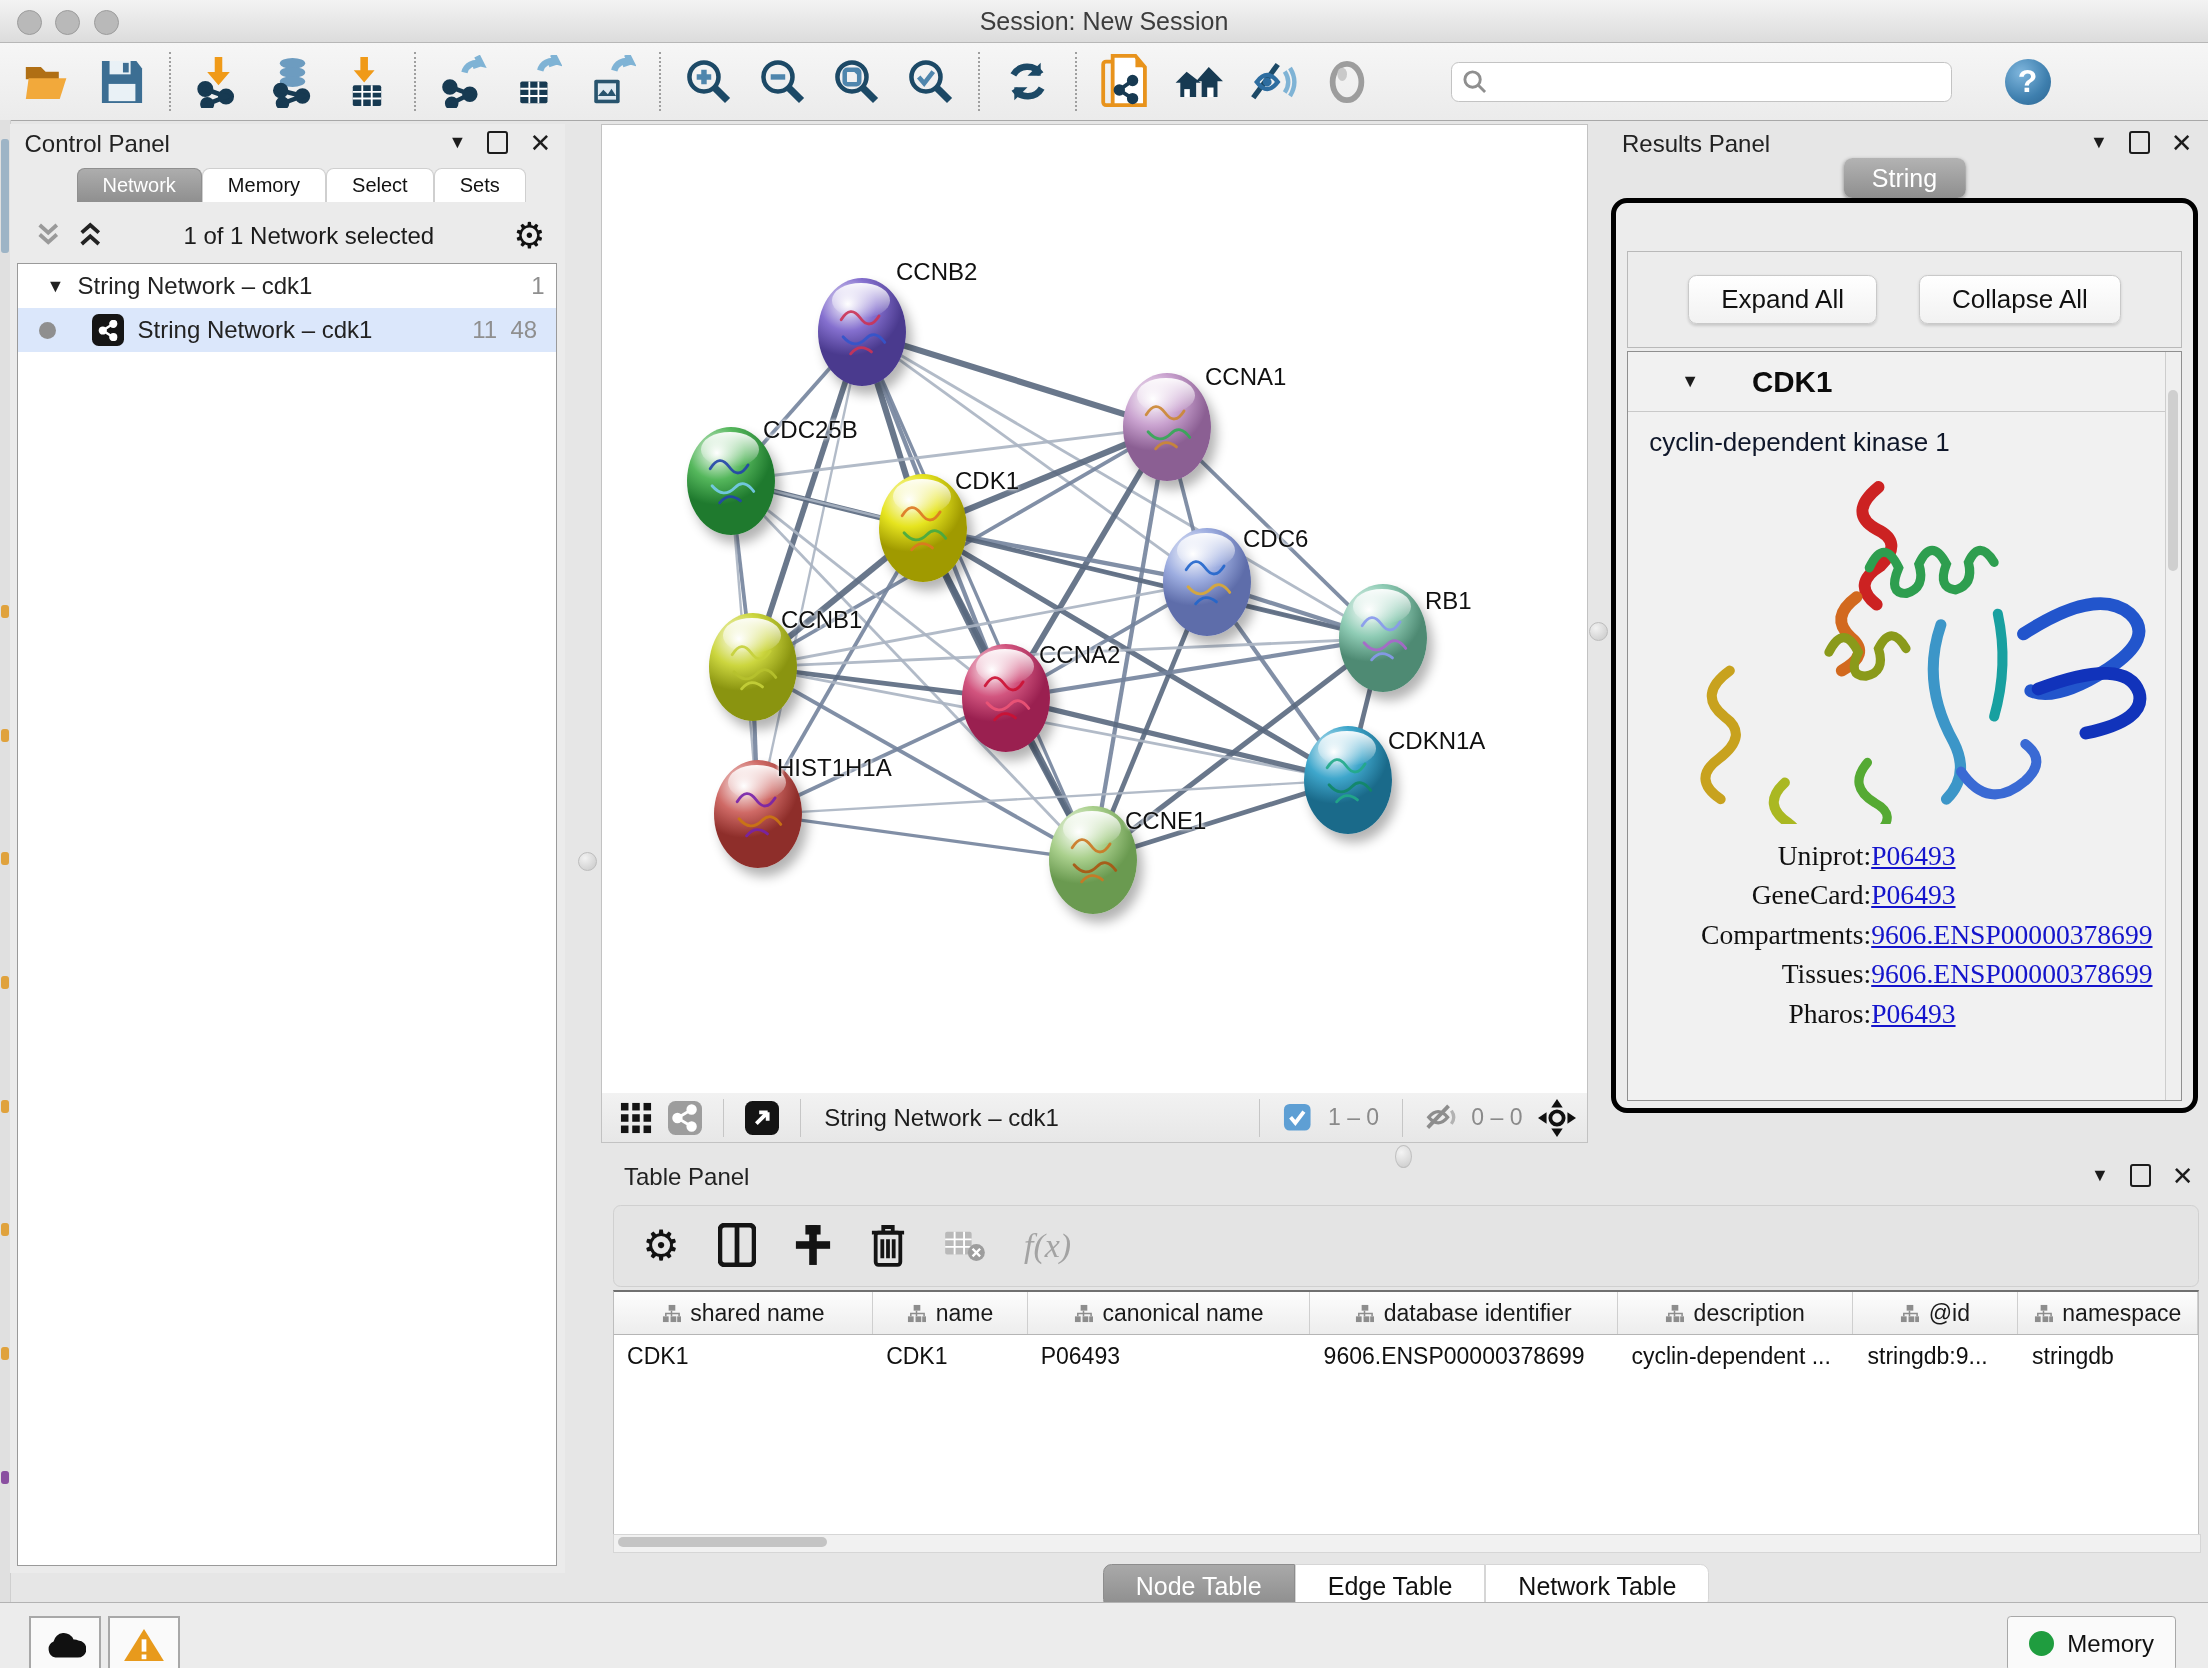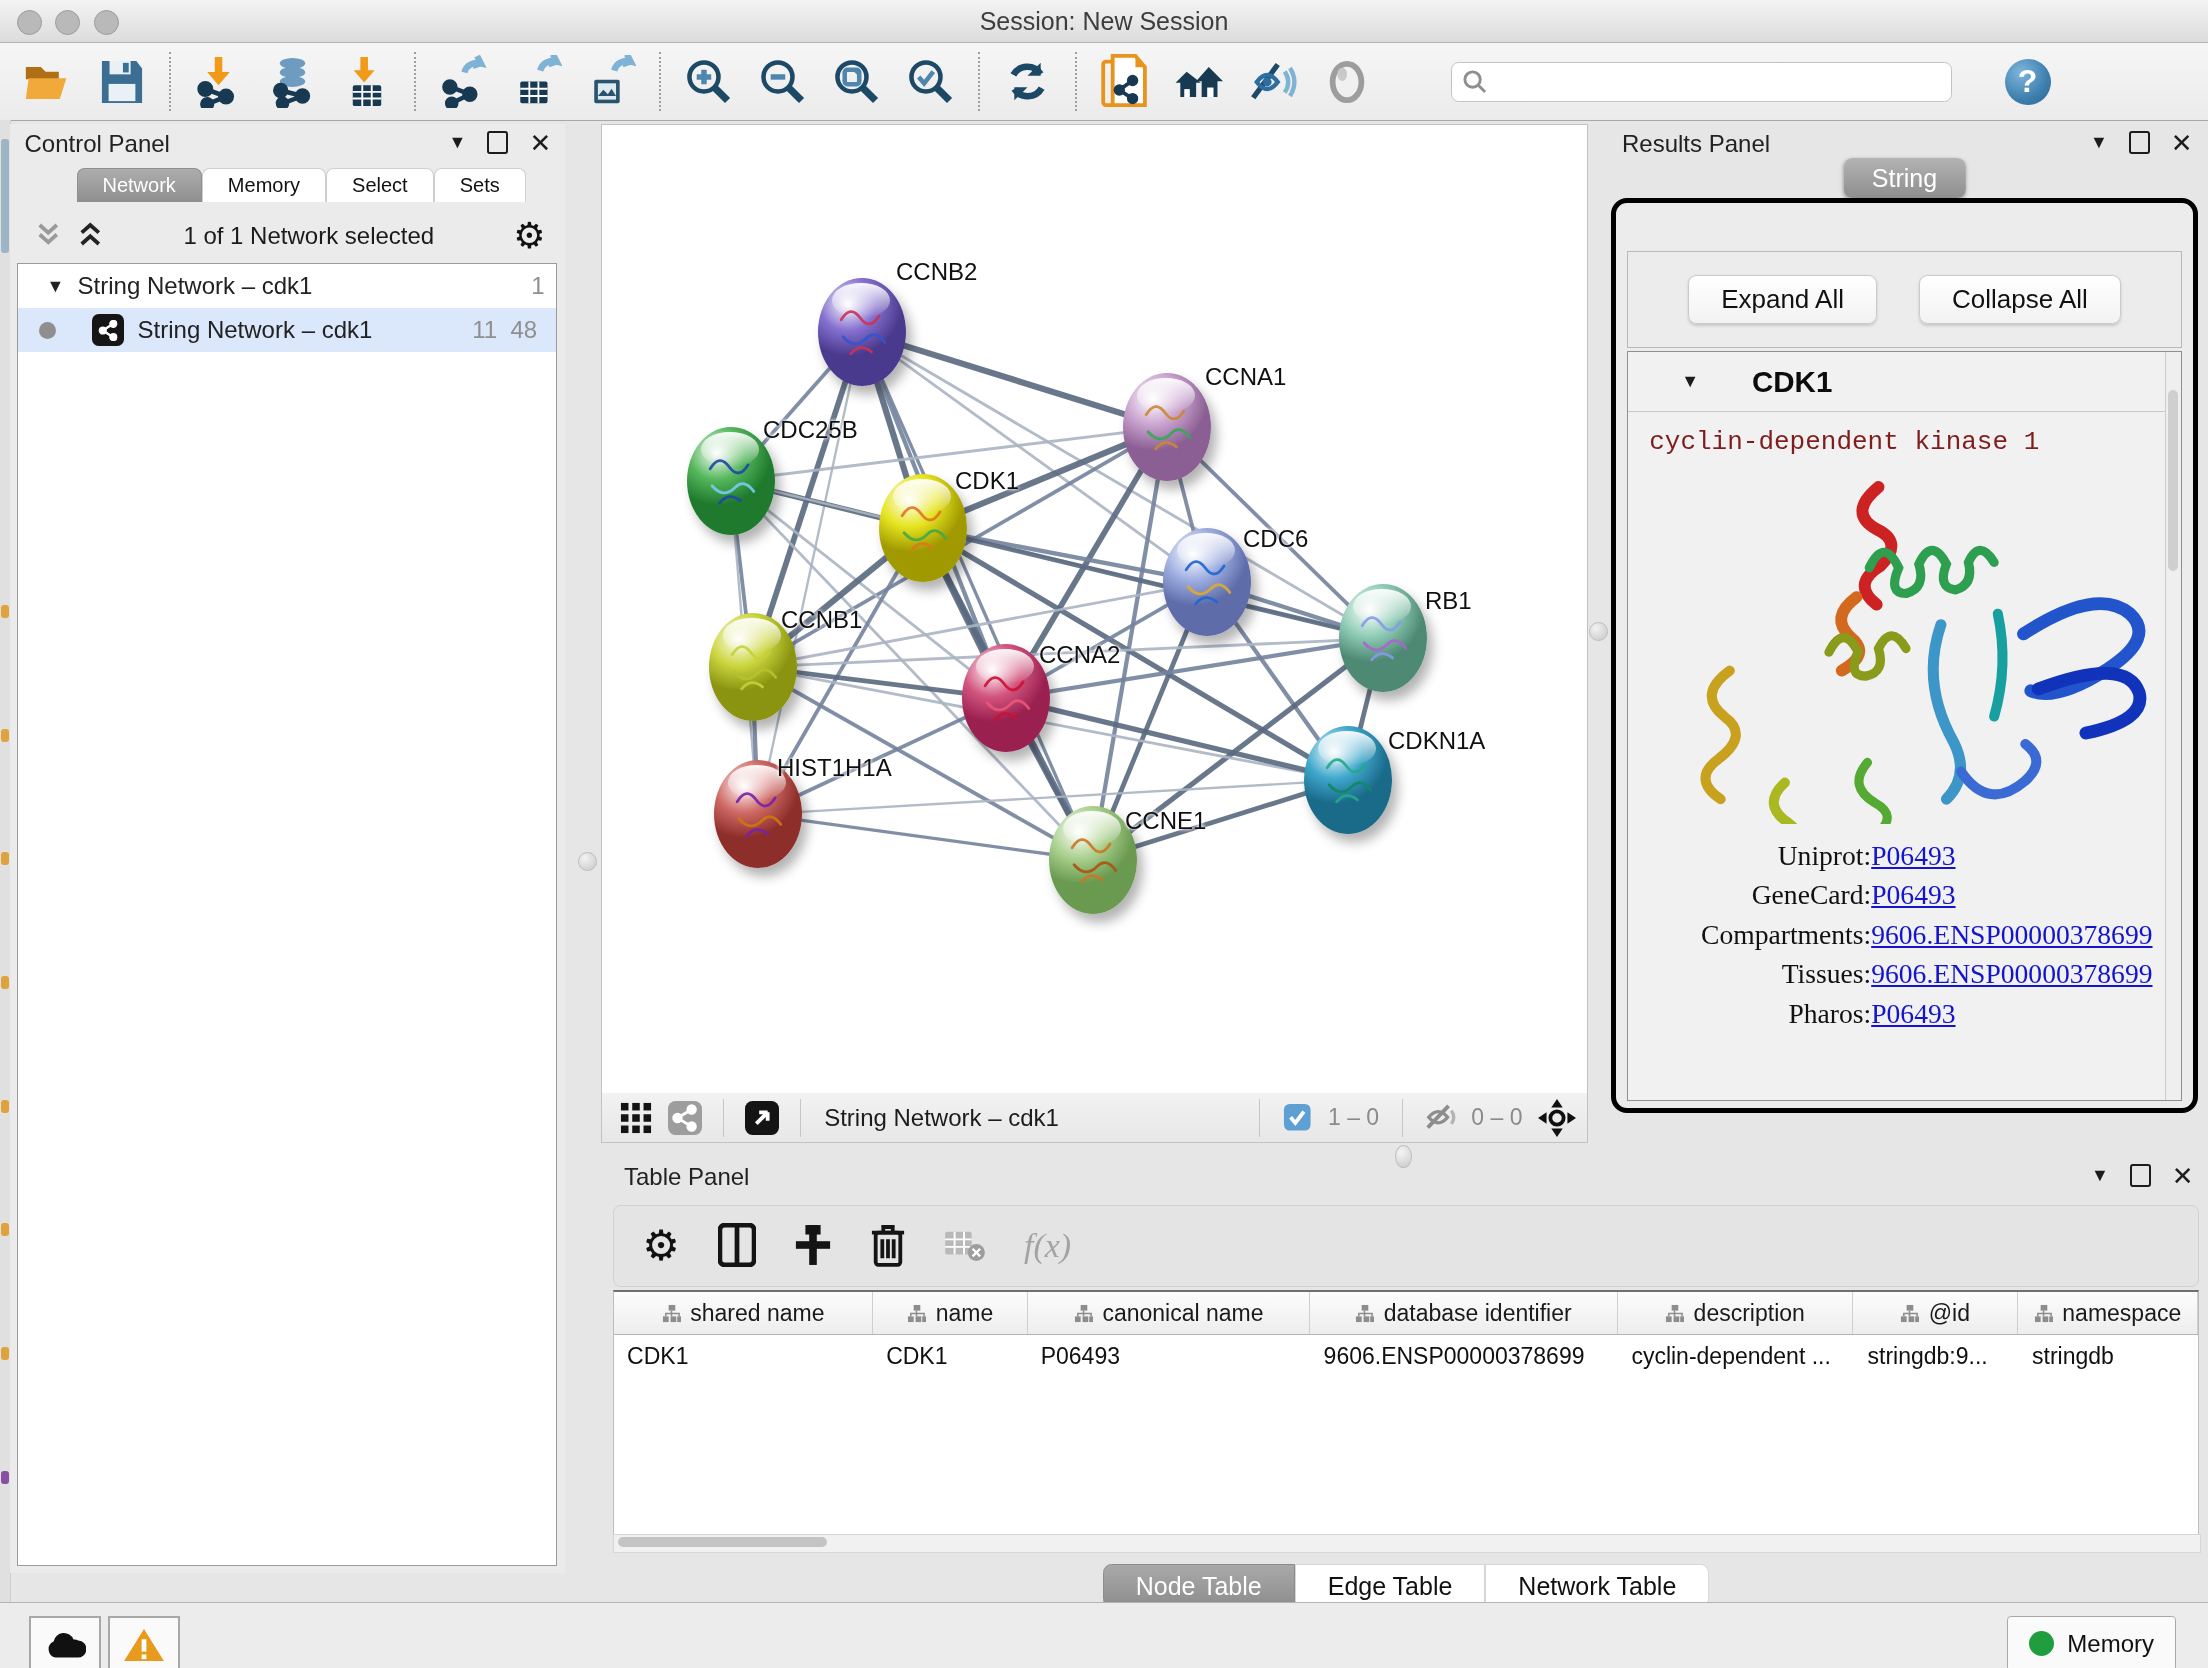--- a/index.html
+++ b/index.html
@@ -75,21 +75,21 @@
     background:linear-gradient(#b3b3b3,#8e8e8e);color:#fff;font-size:25px;padding:5.7px 28.5px;
     border-radius:8.6px;box-shadow:0 1.9px 3.8px rgba(0,0,0,.3);}
   .rbox{position:absolute;left:3.8px;top:74px;right:3.8px;bottom:3.8px;background:#ececec;
     border:5px solid #000000;border-radius:16px;}
   .expbox{position:absolute;left:11.4px;top:48px;right:11.4px;height:95px;border:1.9px solid #b9b9b9;background:#ececec;}
   .btn{background:linear-gradient(#ffffff,#f2f2f2);border:1px solid #c9c9c9;border-radius:8.6px;
     font-size:26px;color:#111;padding:7.6px 32px;box-shadow:0 1.9px 2.9px rgba(0,0,0,.15);}
   .cdkbox{position:absolute;left:11.4px;top:148px;right:11.4px;bottom:7.6px;background:#f1f1f1;border:1.9px solid #8f8f8f;}
   .cdkhead{height:59px;border-bottom:1.9px solid #c9c9c9;display:flex;align-items:center;gap:53px;padding-left:53px;}
   .cdkhead .sym{font-size:29.5px;font-weight:bold;color:#0c0c0c;}
-  .cdkdesc{font-size:26px;color:#7f1d1d;padding:15px 0 0 21px;font-family:Liberation Mono, monospace;}
+  .cdkdesc{font-size:26px;color:#0f172a;padding:15px 0 0 21px;}
   .proteinwrap{position:absolute;left:9.5px;top:101px;width:514px;height:371px;}
   .xl{position:absolute;left:0;right:19px;top:480px;font-family:"Liberation Serif","DejaVu Serif",serif;}
   .xlhead{font-size:28.5px;font-weight:bold;color:#000;padding-left:25px;}
   .xlrow{display:flex;font-size:27.6px;padding:7.6px 0 0 53px;}
   .xlrow .l{width:190px;color:#111;text-align:right;}
   .xlrow a{color:#1414cc;text-decoration:underline;}
   .vscroll{position:absolute;right:0;top:0;bottom:0;width:15px;background:#efefef;border-left:1px solid #cdcdcd;}
   .vthumb{position:absolute;left:1.9px;top:38px;width:10.5px;height:181px;border-radius:5.7px;background:#cfcfcf;}
   
   .tablepanel{position:absolute;left:609px;top:1157px;width:1594px;height:443px;}

